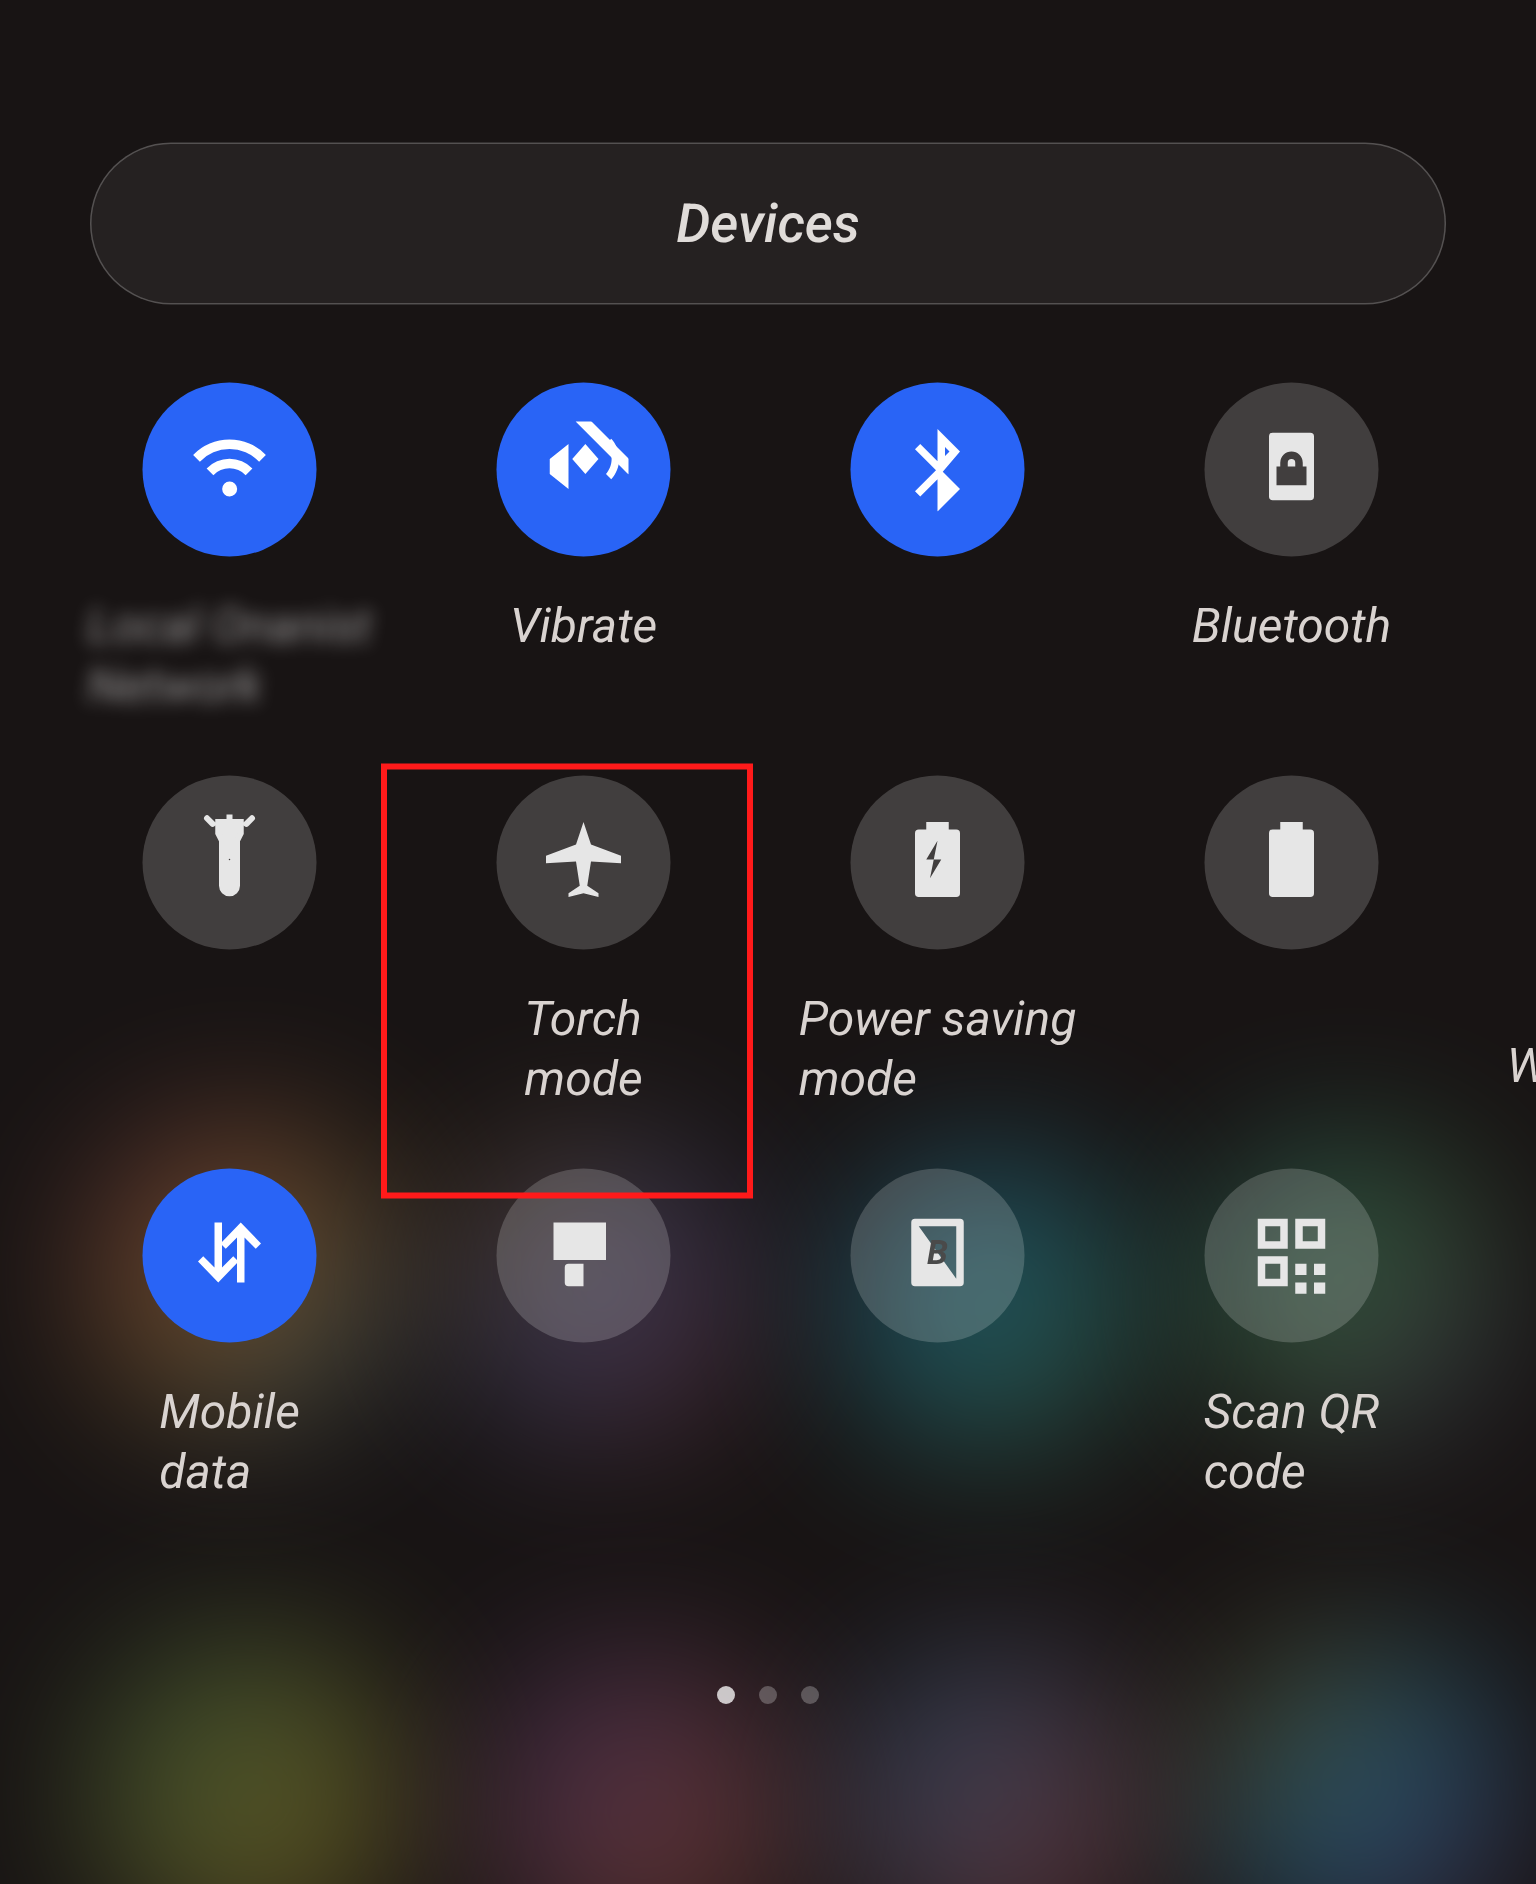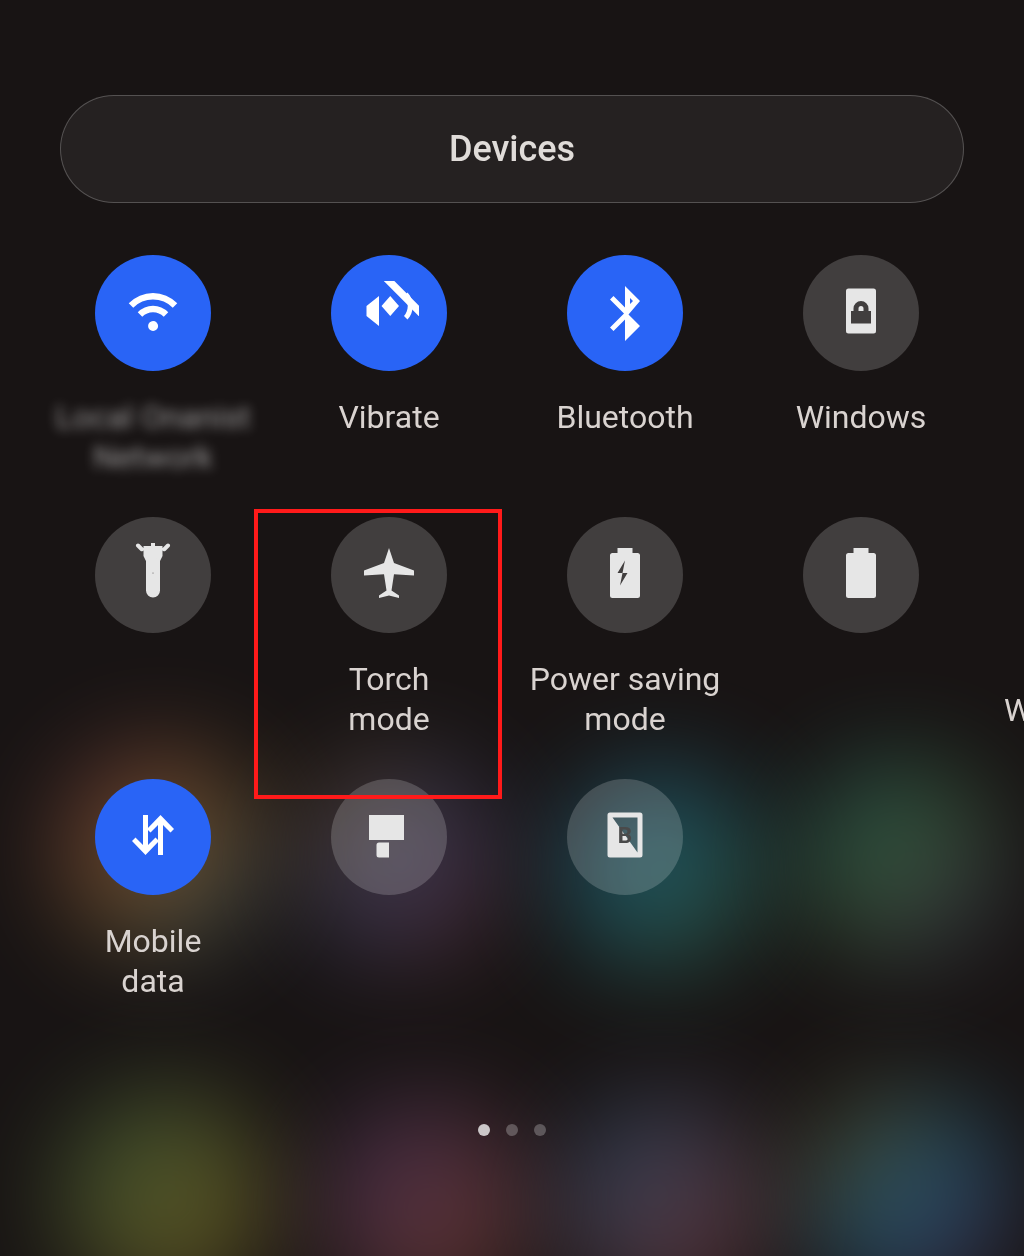--- a/index.html
+++ b/index.html
@@ -28,20 +28,21 @@
     .bg5 { width:210px; height:210px; left:60px;  top:1090px; background:linear-gradient(135deg,#66bb6a,#ffca28); }
     .bg6 { width:210px; height:210px; left:320px; top:1100px; background:linear-gradient(135deg,#7e57c2,#ff7043); }
     .bg7 { width:210px; height:210px; left:560px; top:1100px; background:linear-gradient(135deg,#42a5f5,#ef5350); }
     .bg8 { width:210px; height:210px; left:800px; top:1090px; background:linear-gradient(135deg,#ffb300,#29b6f6,#ab47bc); }
 
     .stage {
       position:relative;
       width:1024px;
       height:1256px;
       z-index:1;
+      font-style:italic;
     }
 
     
     .top-pills {
       position:absolute;
       left:0; right:0;
       top:95px;
       padding:0 60px;
       display:flex;
       gap:34px;
@@ -89,21 +90,20 @@
       align-items:center;
       justify-content:center;
       background:rgba(255,255,255,0.18);
     }
     .qcircle.active { background:#2964f6; }
 
     .qlabel {
       margin-top:26px;
       font-size:32px;
       line-height:40px;
-      text-align:center;
       color:#d9d3d0;
       font-weight:400;
       min-height:80px;
       white-space:pre-line;
     }
     .qlabel.blurred {
       color:rgba(255,255,255,0.55);
       filter:blur(6px);
     }
 
@@ -195,32 +195,31 @@
     </div>
 
     <div class="tile">
       <div class="qcircle active">
         <span>
           <svg viewBox="0 0 24 24">
               <path d="M12 2v8.6L7.4 6 6 7.4 11.6 13 6 18.6 7.4 20 12 15.4V24l6-6-4.6-4.6L18 8l-6-6zm2 4.8L15.2 8 14 9.2V6.8zm0 10.4v2.4L15.2 18 14 17.2z"></path>
             </svg>
         </span>
       </div>
+    </div>
+
+    <div class="tile">
+      <div class="qcircle">
+        <span>
+          <svg viewBox="0 0 24 24">
+              <path d="M7 3h10a1 1 0 0 1 1 1v16a1 1 0 0 1-1 1H7a1 1 0 0 1-1-1V4a1 1 0 0 1 1-1zm5 5a3 3 0 0 0-3 3v1H8v5h8v-5h-1v-1a3 3 0 0 0-3-3zm0 2a1 1 0 0 1 1 1v1h-2v-1a1 1 0 0 1 1-1z"></path>
+            </svg>
+        </span>
+      </div>
       <div class="qlabel">Bluetooth</div>
-    </div>
-
-    <div class="tile">
-      <div class="qcircle">
-        <span>
-          <svg viewBox="0 0 24 24">
-              <path d="M7 3h10a1 1 0 0 1 1 1v16a1 1 0 0 1-1 1H7a1 1 0 0 1-1-1V4a1 1 0 0 1 1-1zm5 5a3 3 0 0 0-3 3v1H8v5h8v-5h-1v-1a3 3 0 0 0-3-3zm0 2a1 1 0 0 1 1 1v1h-2v-1a1 1 0 0 1 1-1z"></path>
-            </svg>
-        </span>
-      </div>
-      <div class="qlabel">Windows</div>
     </div>
 
     <div class="tile">
       <div class="qcircle">
         <span>
           <svg viewBox="0 0 24 24">
               <path d="M9 2h6v3l-1 2v12a2 2 0 0 1-4 0V7L9 5V2zm3 9a1 1 0 1 0 0 2 1 1 0 0 0 0-2zM6 1l1.5 1.5M18 1l-1.5 1.5M12 0v2" stroke="#e6e6e6" stroke-width="1.6" stroke-linecap="round" fill="#e6e6e6"></path>
             </svg>
         </span>
       </div>
@@ -286,20 +285,31 @@
       <div class="qcircle">
         <span>
           <svg viewBox="0 0 24 24">
               <path d="M6 3h12a1 1 0 0 1 1 1v16a1 1 0 0 1-1 1H6a1 1 0 0 1-1-1V4a1 1 0 0 1 1-1zm1 2l10 14V5H7z"></path>
               <text x="12" y="15" text-anchor="middle" font-size="9" font-weight="700" fill="#4a4a4a">B</text>
             </svg>
         </span>
       </div>
     </div>
 
+    <div class="tile">
+      <div class="qcircle">
+        <span>
+          <svg viewBox="0 0 24 24">
+              <path d="M3 3h8v8H3V3zm2 2v4h4V5H5zm8-2h8v8h-8V3zm2 2v4h4V5h-4zM3 13h8v8H3v-8zm2 2v4h4v-4H5zm8 0h3v3h-3v-3zm5 0h3v3h-3v-3zm-5 5h3v3h-3v-3zm5 0h3v3h-3v-3z"></path>
+            </svg>
+        </span>
+      </div>
+      <div class="qlabel">Scan QR
+code</div>
+    </div>
 
   </div>
 
   <div class="edge-tile edge-right">
     <div class="qcircle" style="visibility:hidden"></div>
     <div class="qlabel">Wi</div>
   </div>
 
   <div class="highlight"></div>
 

